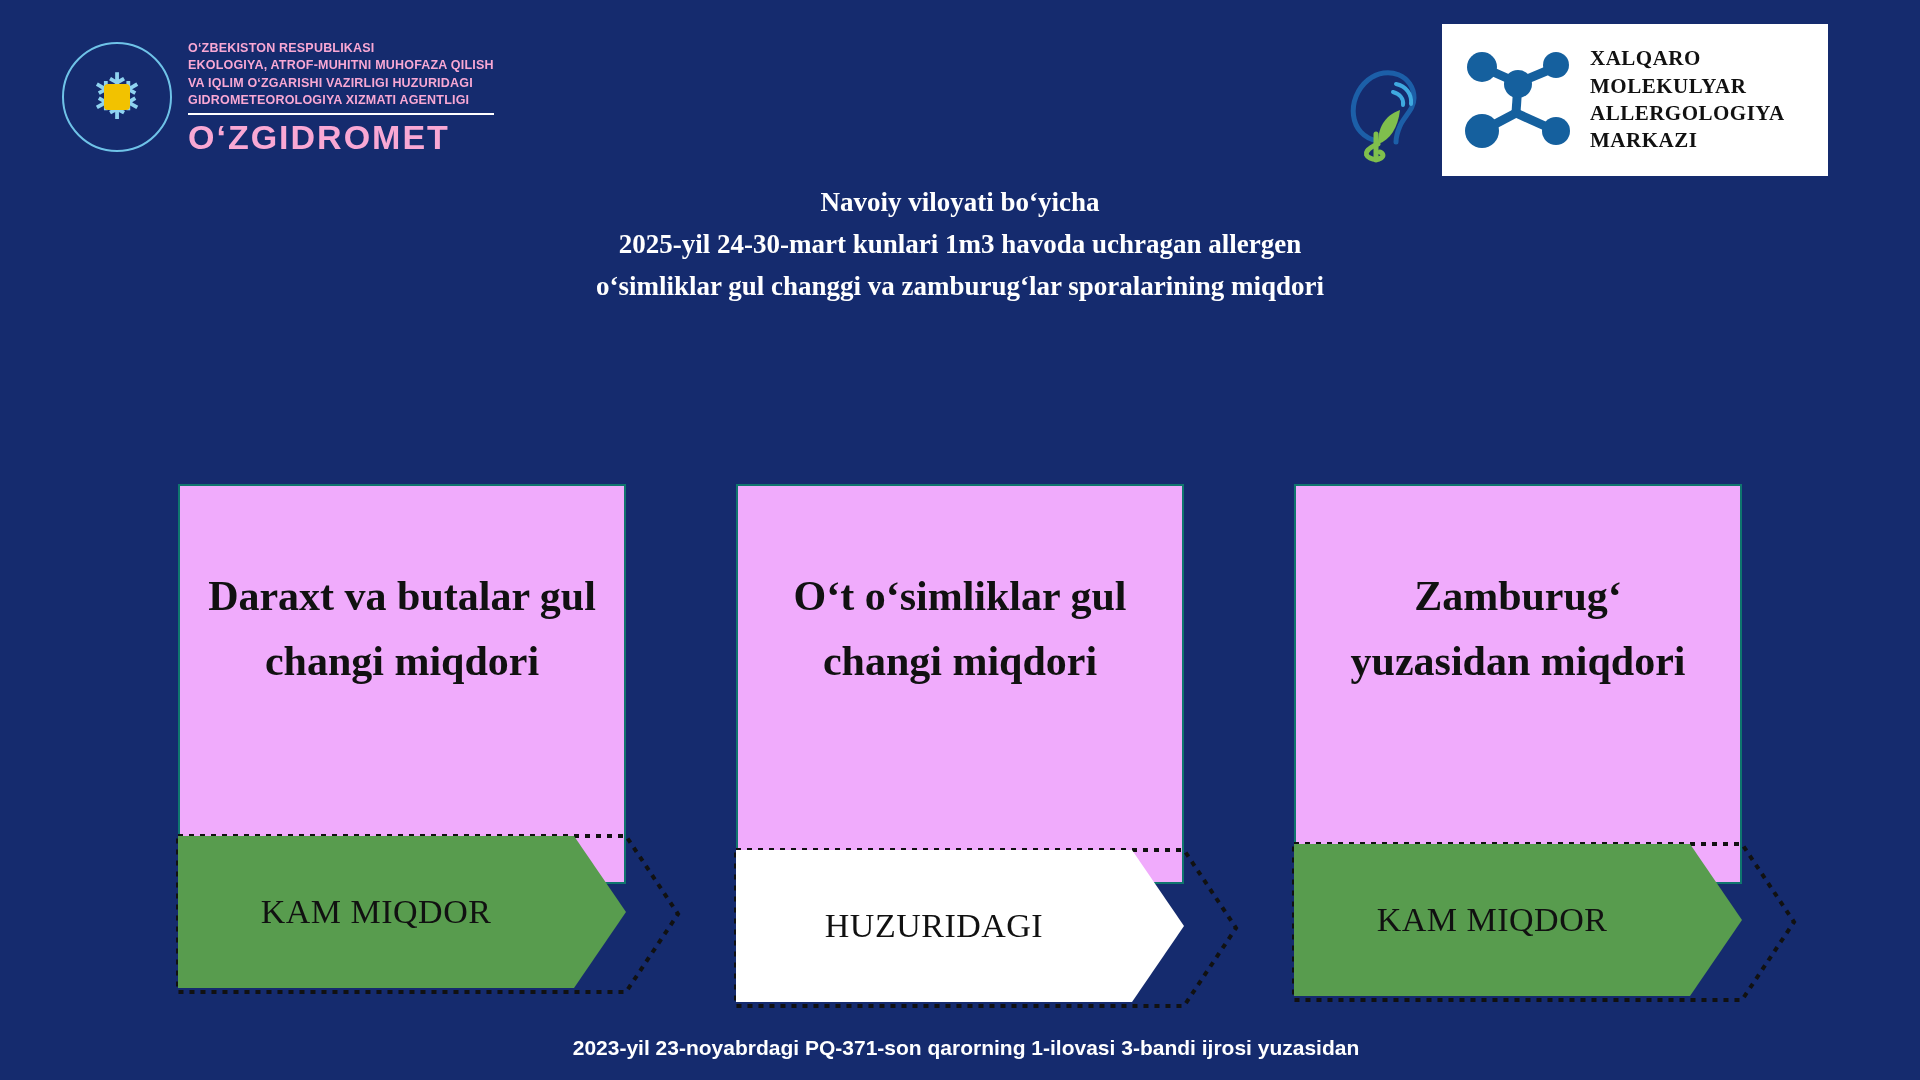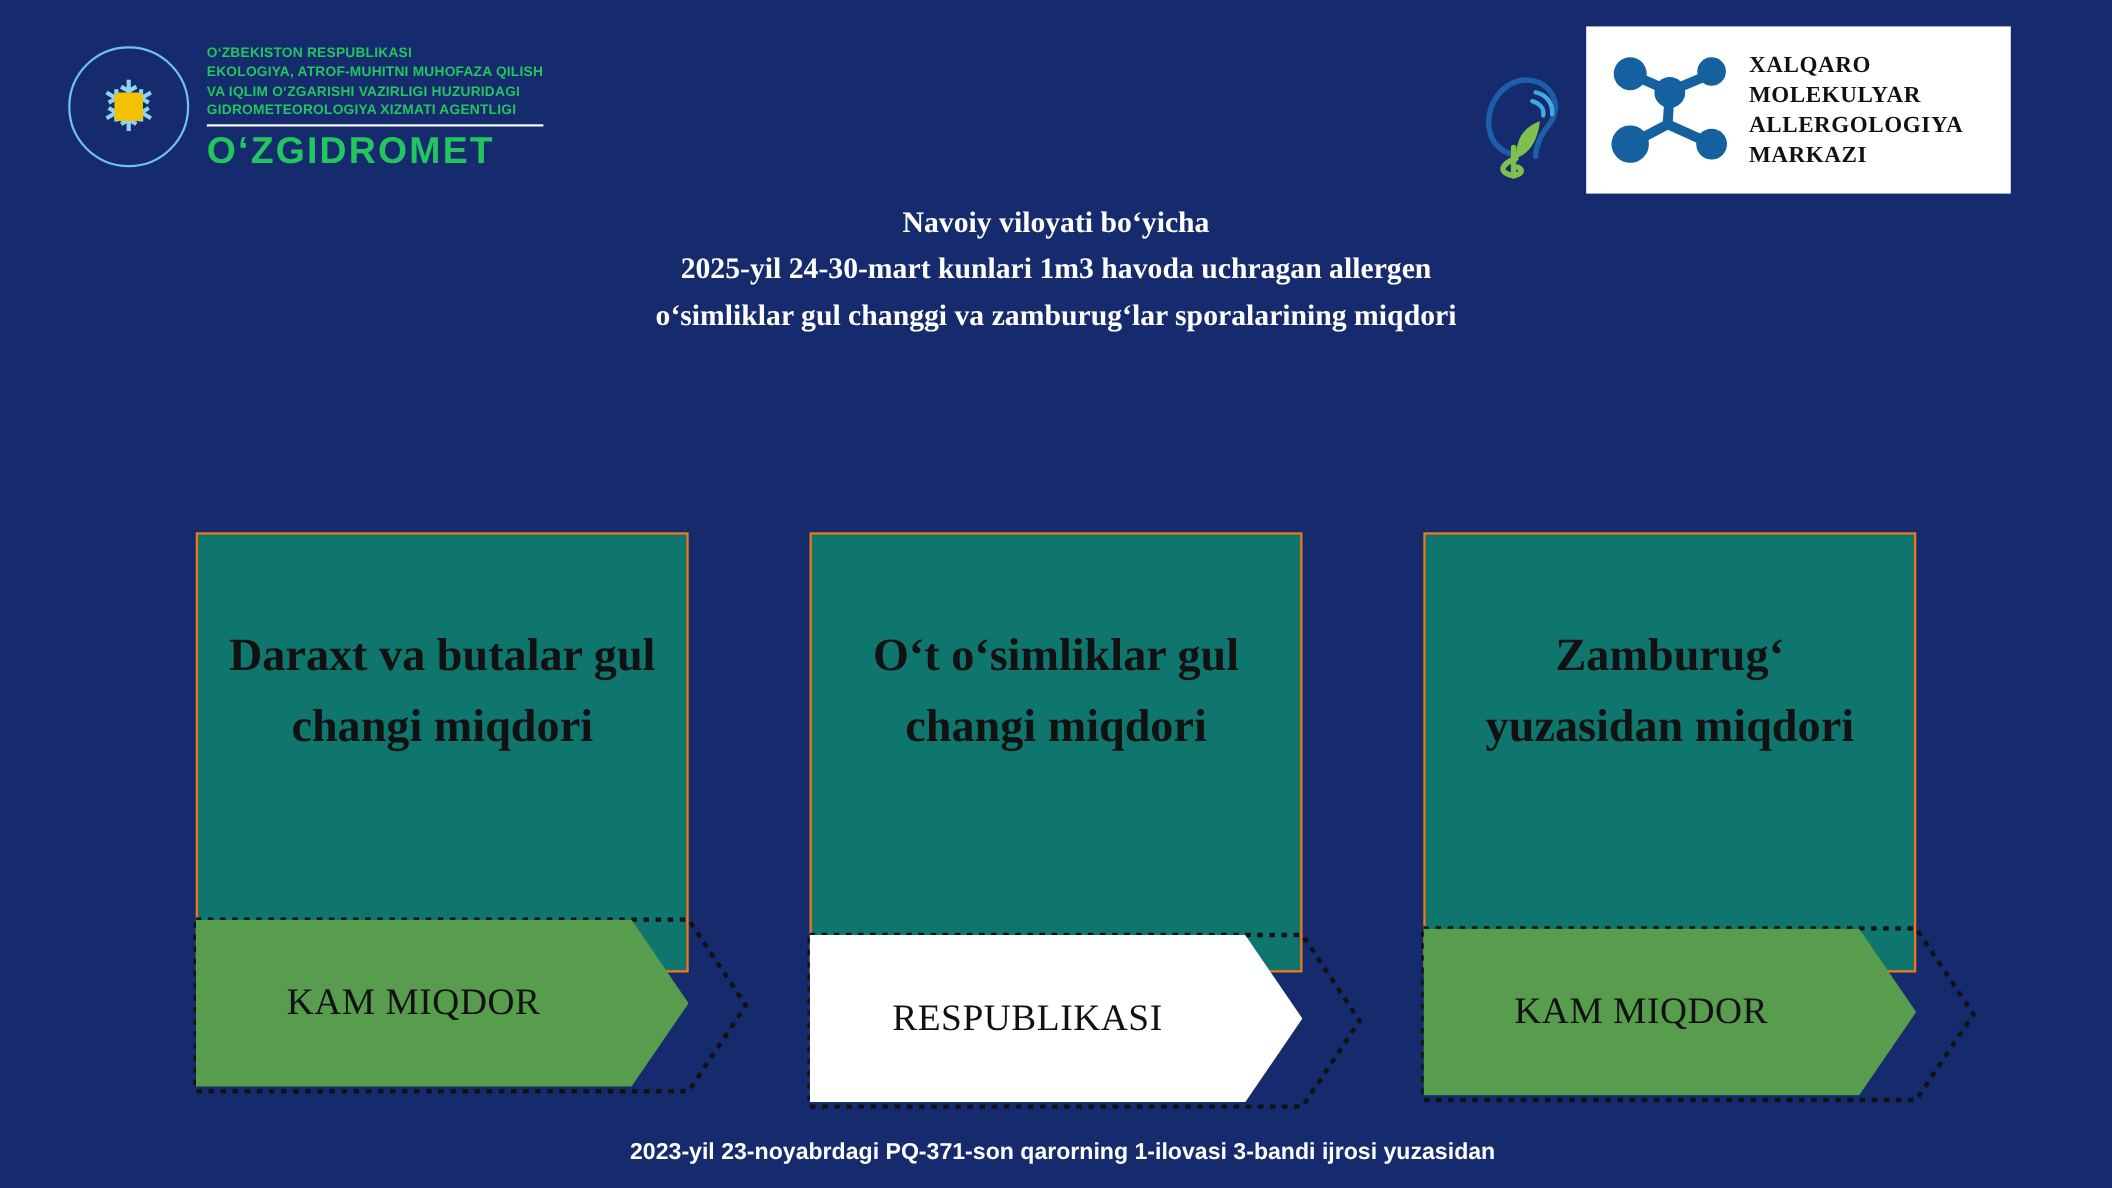--- a/index.html
+++ b/index.html
@@ -45,21 +45,21 @@
     line-height: 1;
   }
   .logo-mark .sun {
     position: absolute;
     left: 50%; top: 50%;
     transform: translate(-50%,-50%);
     width: 26px; height: 26px;
     background: #F2C200;
     border-radius: 4px;
   }
-  .logo-text { color: #22c55e; }
+  .logo-text { color: #f9a8d4; }
   .logo-text .gov-lines {
     font-size: 12.5px;
     font-weight: bold;
     line-height: 1.38;
     letter-spacing: .2px;
     text-transform: uppercase;
     border-bottom: 2px solid #fff;
     padding-bottom: 4px;
     margin-bottom: 5px;
   }
@@ -120,22 +120,22 @@
     position: absolute;
     top: 484px;
     left: 0; right: 0;
     height: 540px;
   }
   .card {
     position: absolute;
     top: 0;
     width: 448px;
     height: 400px;
-    background: #0f766e;
-    border: 2px solid #f97316;
+    background: #f0abfc;
+    border: 2px solid #0f766e;
   }
   .card.c0 { left: 178px; }
   .card.c1 { left: 736px; }
   .card.c2 { left: 1294px; }
 
   .card-title {
     padding: 78px 26px 0;
     text-align: center;
     color: #111;
     font-family: "Liberation Serif", serif;
@@ -260,17 +260,17 @@
     <polygon points="4,4 452,4 504,82 452,160 4,160" fill="none" stroke="#111" stroke-width="4" stroke-dasharray="5 6"></polygon>
   </svg>
   <svg class="banner-outline" style="left:732px; top:362px;" width="512" height="164">
     <polygon points="4,4 452,4 504,82 452,160 4,160" fill="none" stroke="#111" stroke-width="4" stroke-dasharray="5 6"></polygon>
   </svg>
   <svg class="banner-outline" style="left:1290px; top:356px;" width="512" height="164">
     <polygon points="4,4 452,4 504,82 452,160 4,160" fill="none" stroke="#111" stroke-width="4" stroke-dasharray="5 6"></polygon>
   </svg>
 
   <div class="banner b0">KAM MIQDOR</div>
-  <div class="banner b1">RESPUBLIKASI</div>
+  <div class="banner b1">HUZURIDAGI</div>
   <div class="banner b2">KAM MIQDOR</div>
 </div>
 
 <div class="footer">2023-yil 23-noyabrdagi  PQ-371-son qarorning 1-ilovasi 3-bandi ijrosi yuzasidan</div>
 
 </body></html>

